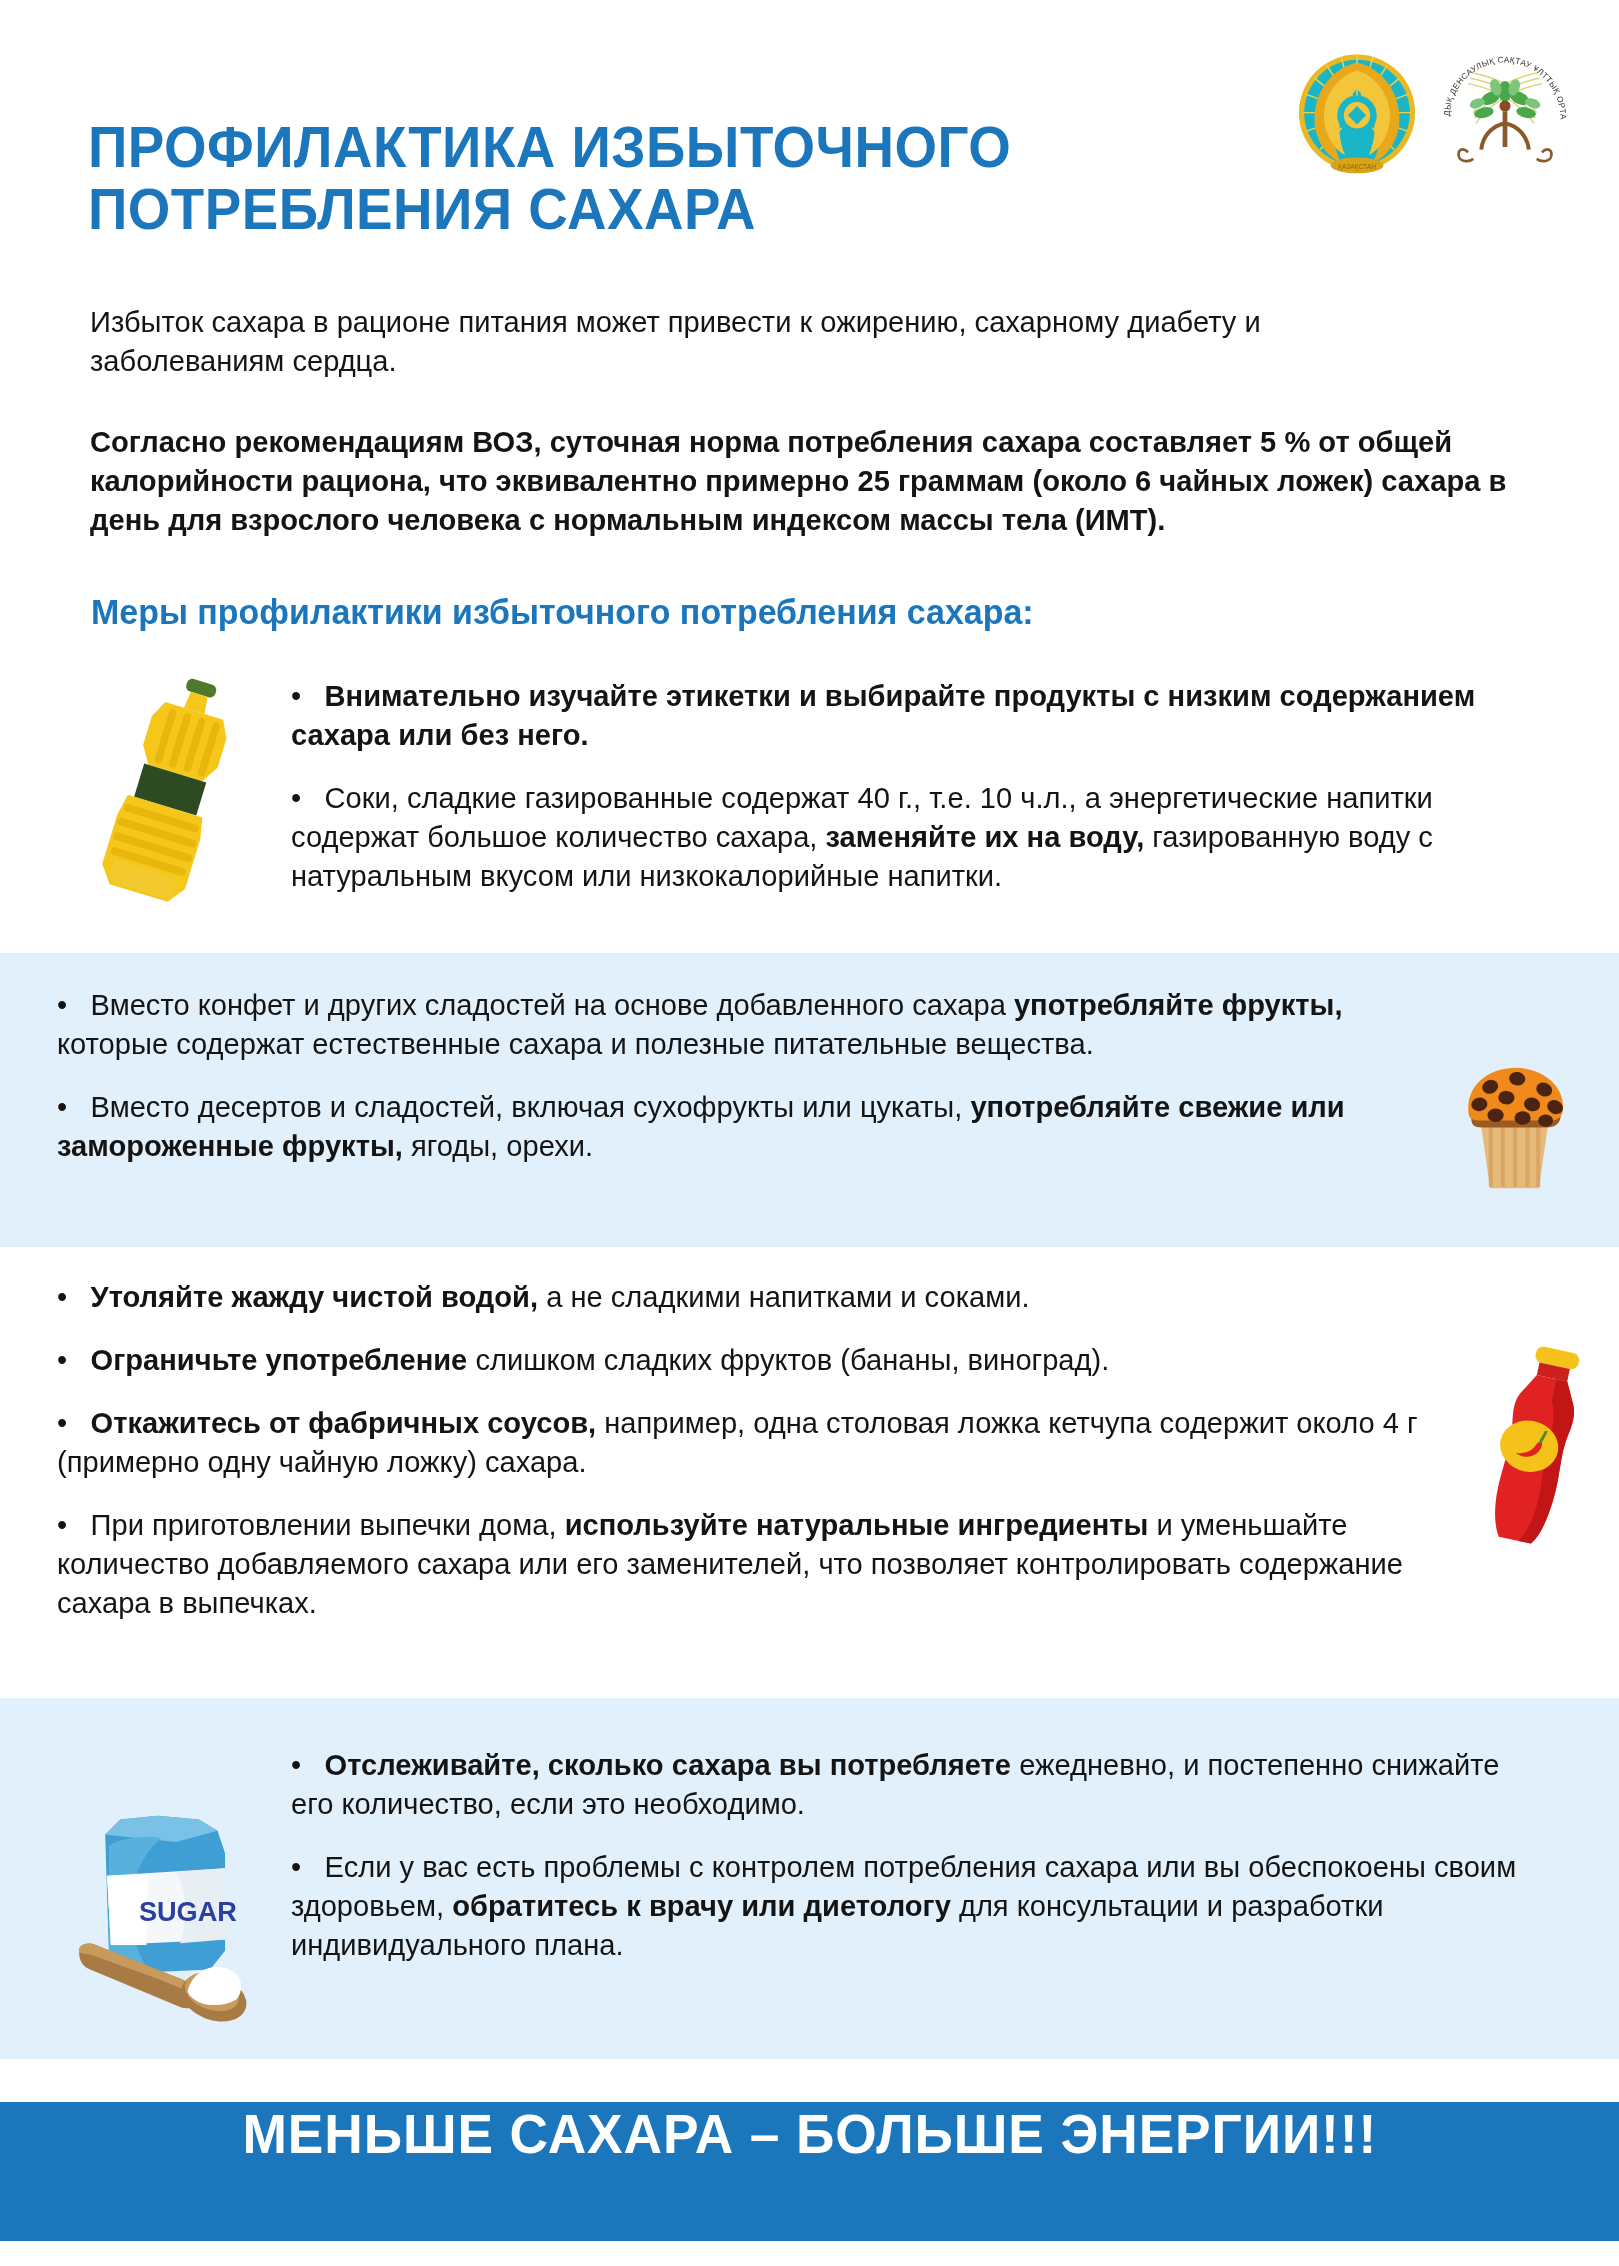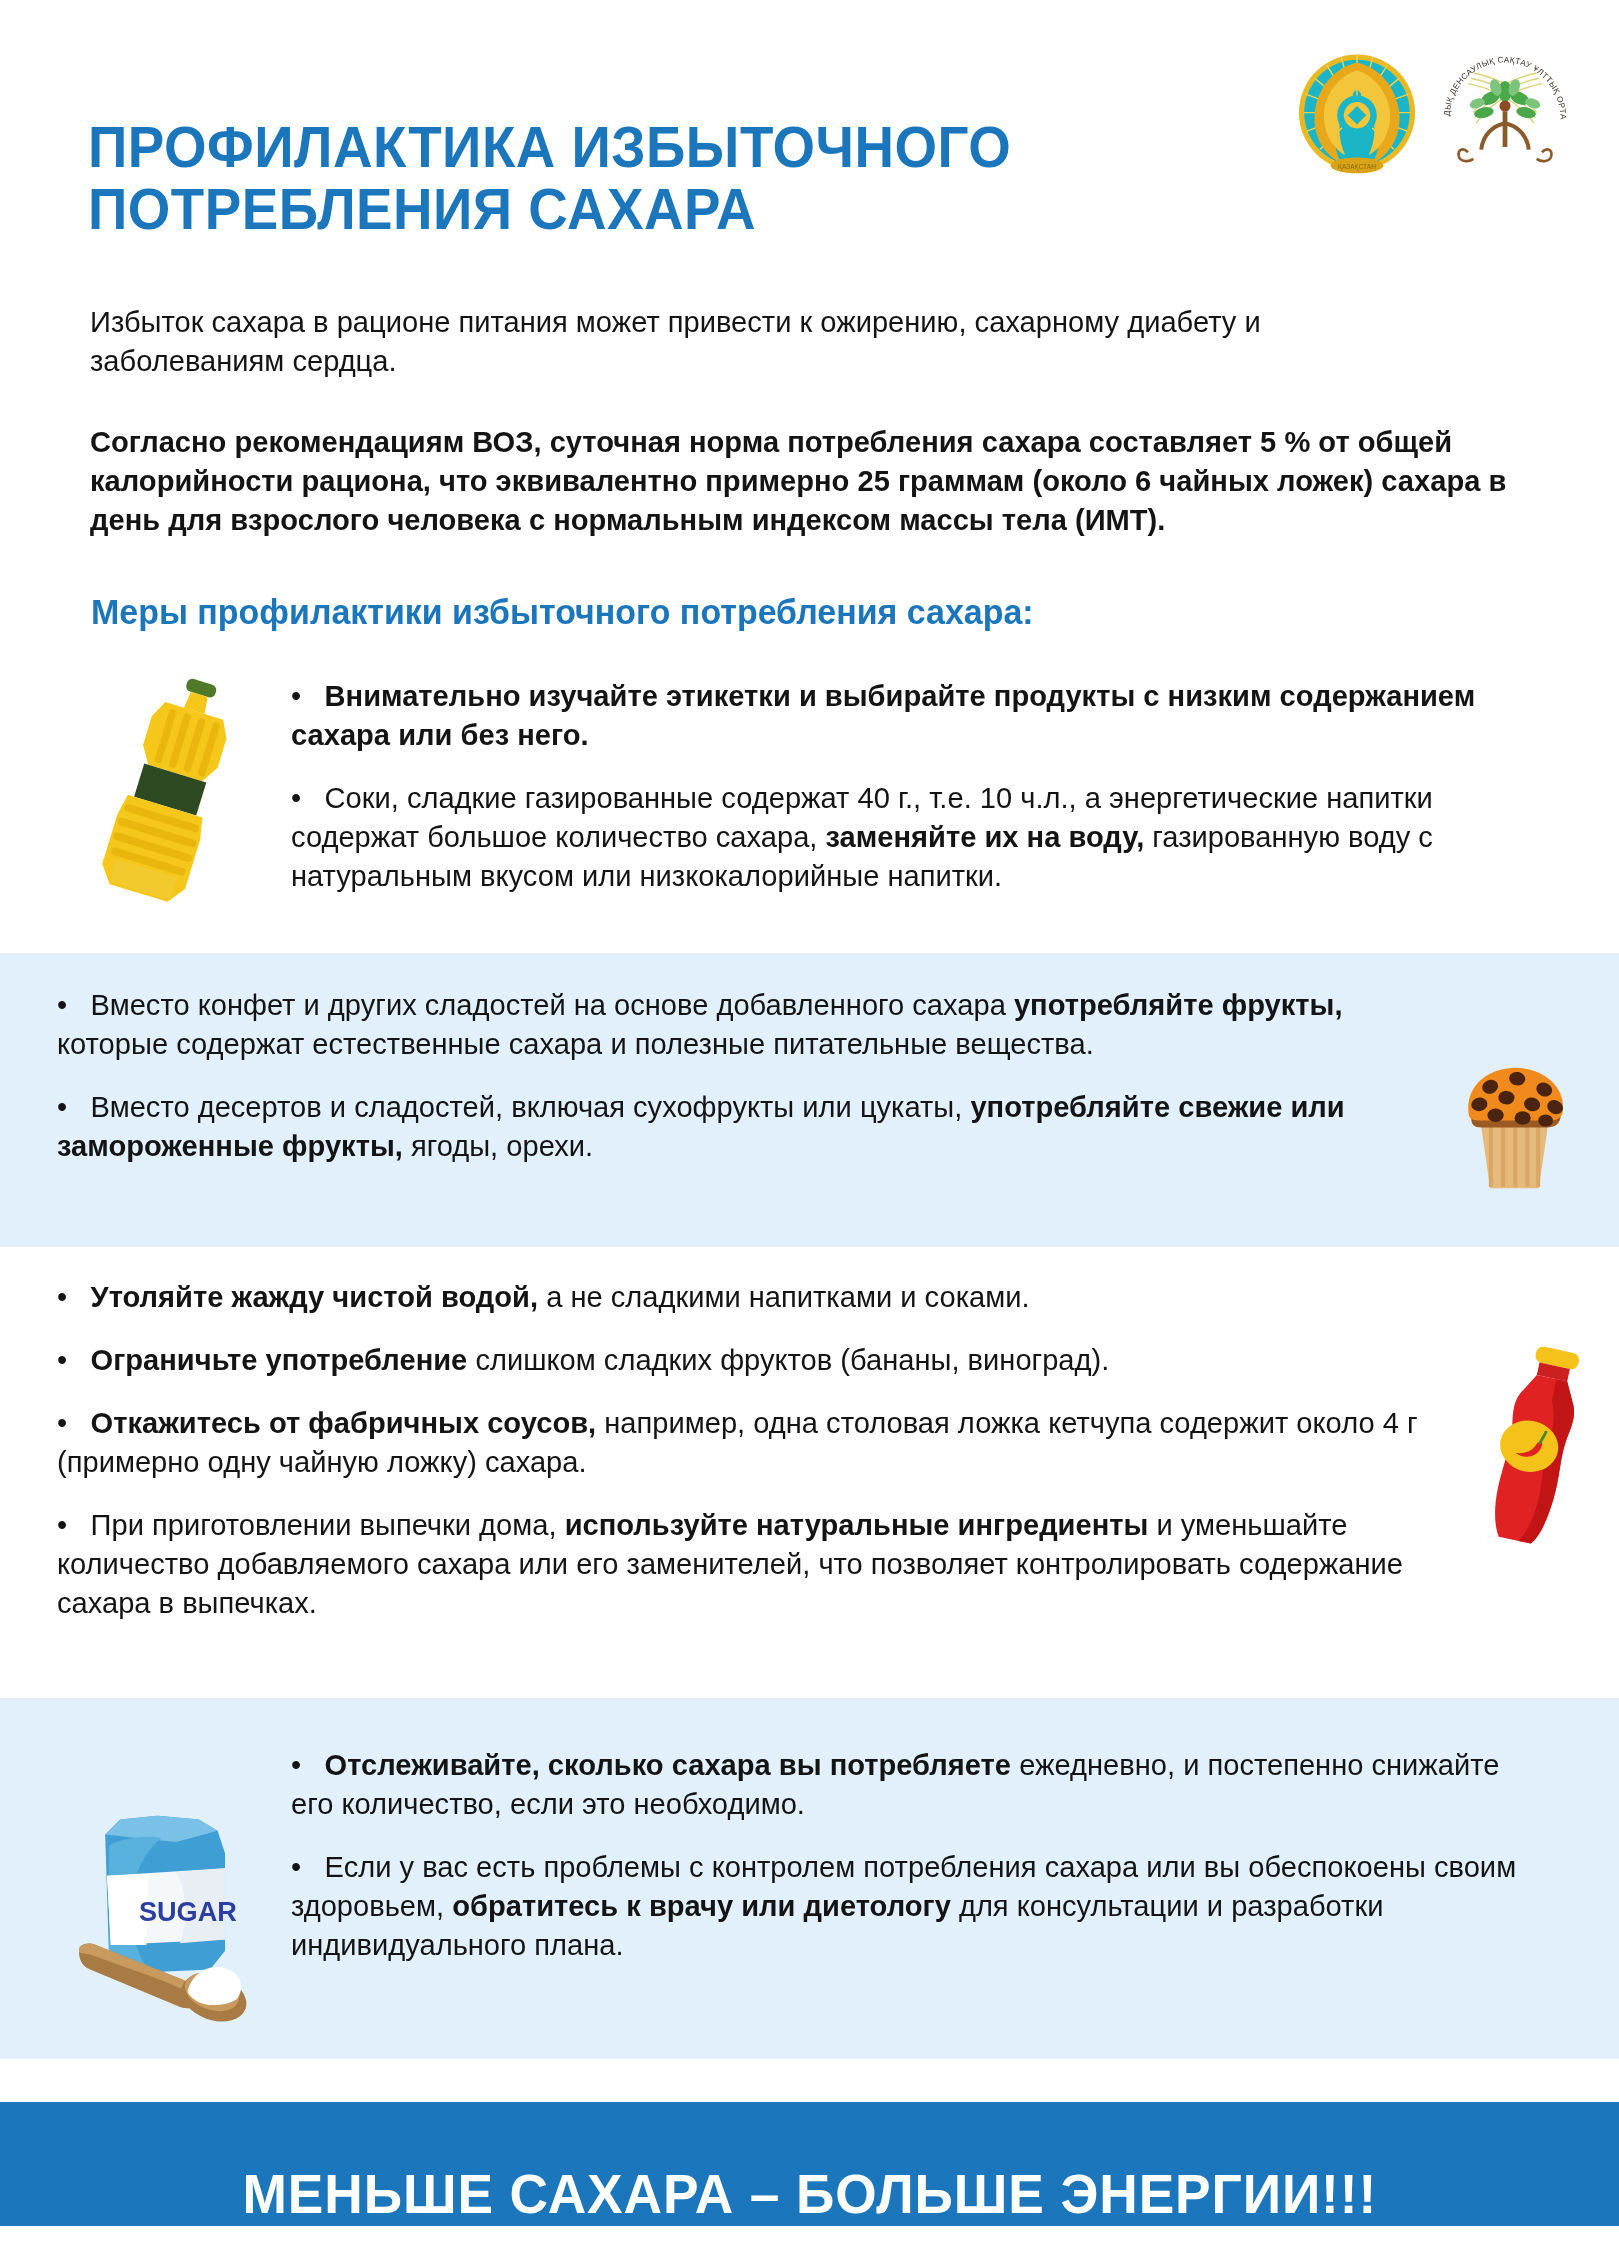--- a/index.html
+++ b/index.html
@@ -106,24 +106,24 @@
     background: #e2f0fc;
   }
   #band-1 { top: 953px; height: 294px; }
   #band-2 { top: 1698px; height: 361px; }
 
   .bottom-banner {
     position: absolute;
     left: 0;
     top: 2102px;
     width: 1619px;
-    height: 124px;
+    height: 139px;
     background: #1b76bc;
     display: flex;
-    align-items: flex-end;
+    align-items: flex-start;
     justify-content: center;
   }
   .bottom-banner-text {
     color: #ffffff;
     font-family: "Liberation Sans", sans-serif;
     font-weight: bold;
     font-size: 55px;
     letter-spacing: 0.9px;
     transform: scaleX(0.97);
   }

